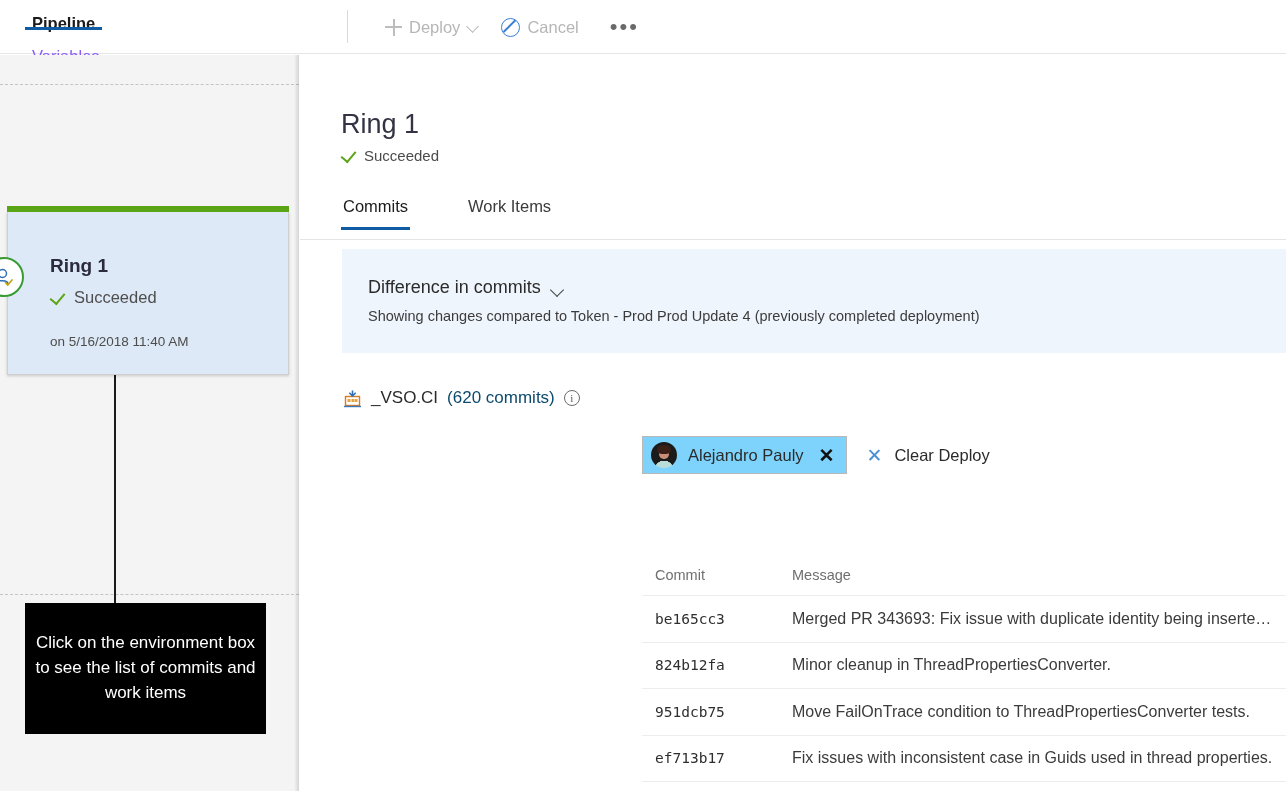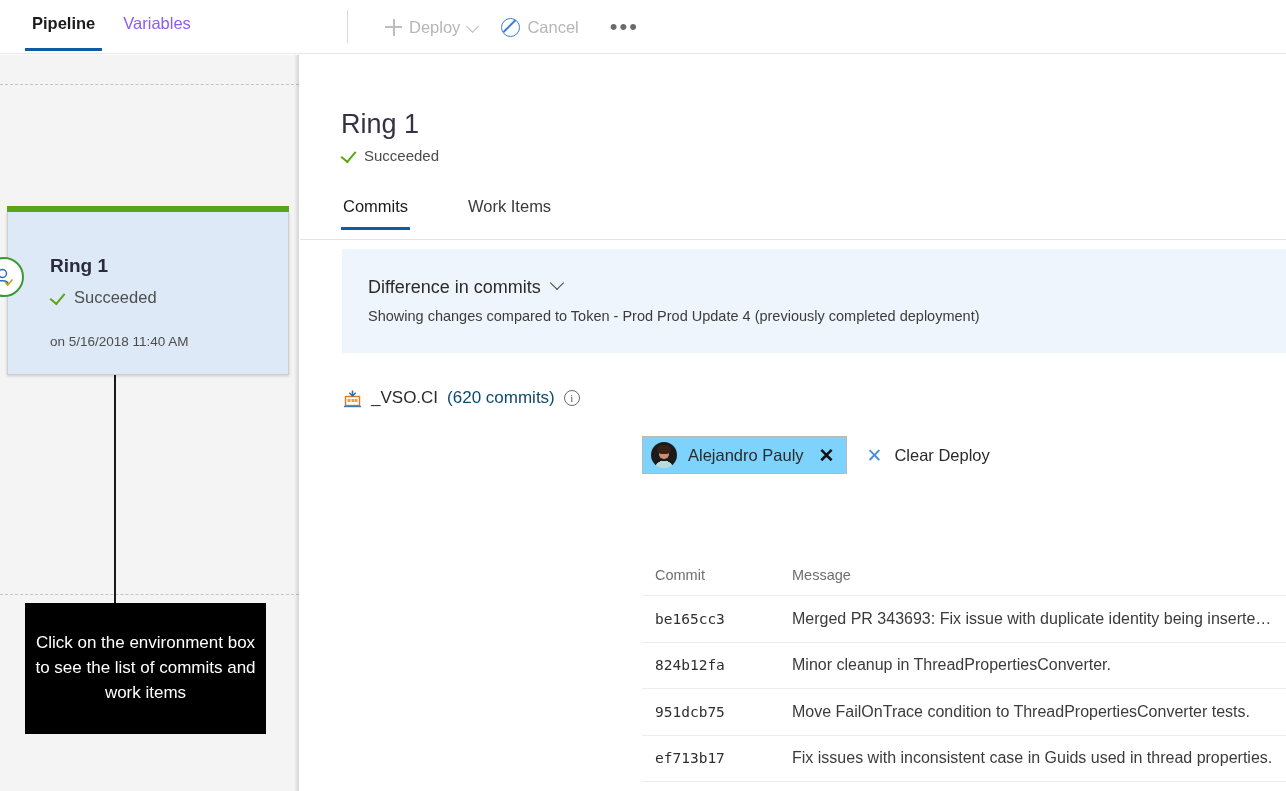--- a/index.html
+++ b/index.html
@@ -24,20 +24,21 @@
     background: #ffffff;
     border-bottom: 1px solid #e6e6e6;
     box-sizing: border-box;
   }
   .tabs {
     position: absolute;
     left: 18px; top: 0;
     height: 58px;
     display: flex;
     align-items: flex-start;
+    flex-direction: column;
   }
   .tab {
     position: relative;
     padding: 14px 14px 0 14px;
     font-size: 16.5px;
     color: #8b5cf6;
     height: 54px;
     box-sizing: border-box;
     cursor: pointer;
     white-space: nowrap;
@@ -298,21 +299,21 @@
     left: 42px; top: 194px;
     width: 944px; height: 104px;
     background: #eff5fc;
   }
   .diff-title {
     position: absolute;
     left: 26px; top: 28px;
     font-size: 18px;
     color: #2b2b2b;
     display: flex;
-    align-items: flex-start;
+    align-items: flex-end;
     gap: 10px;
     cursor: pointer;
   }
   .chev-dark {
     width: 14px; height: 14px;
     display: inline-block;
     position: relative;
   }
   .chev-dark::after {
     content: "";

